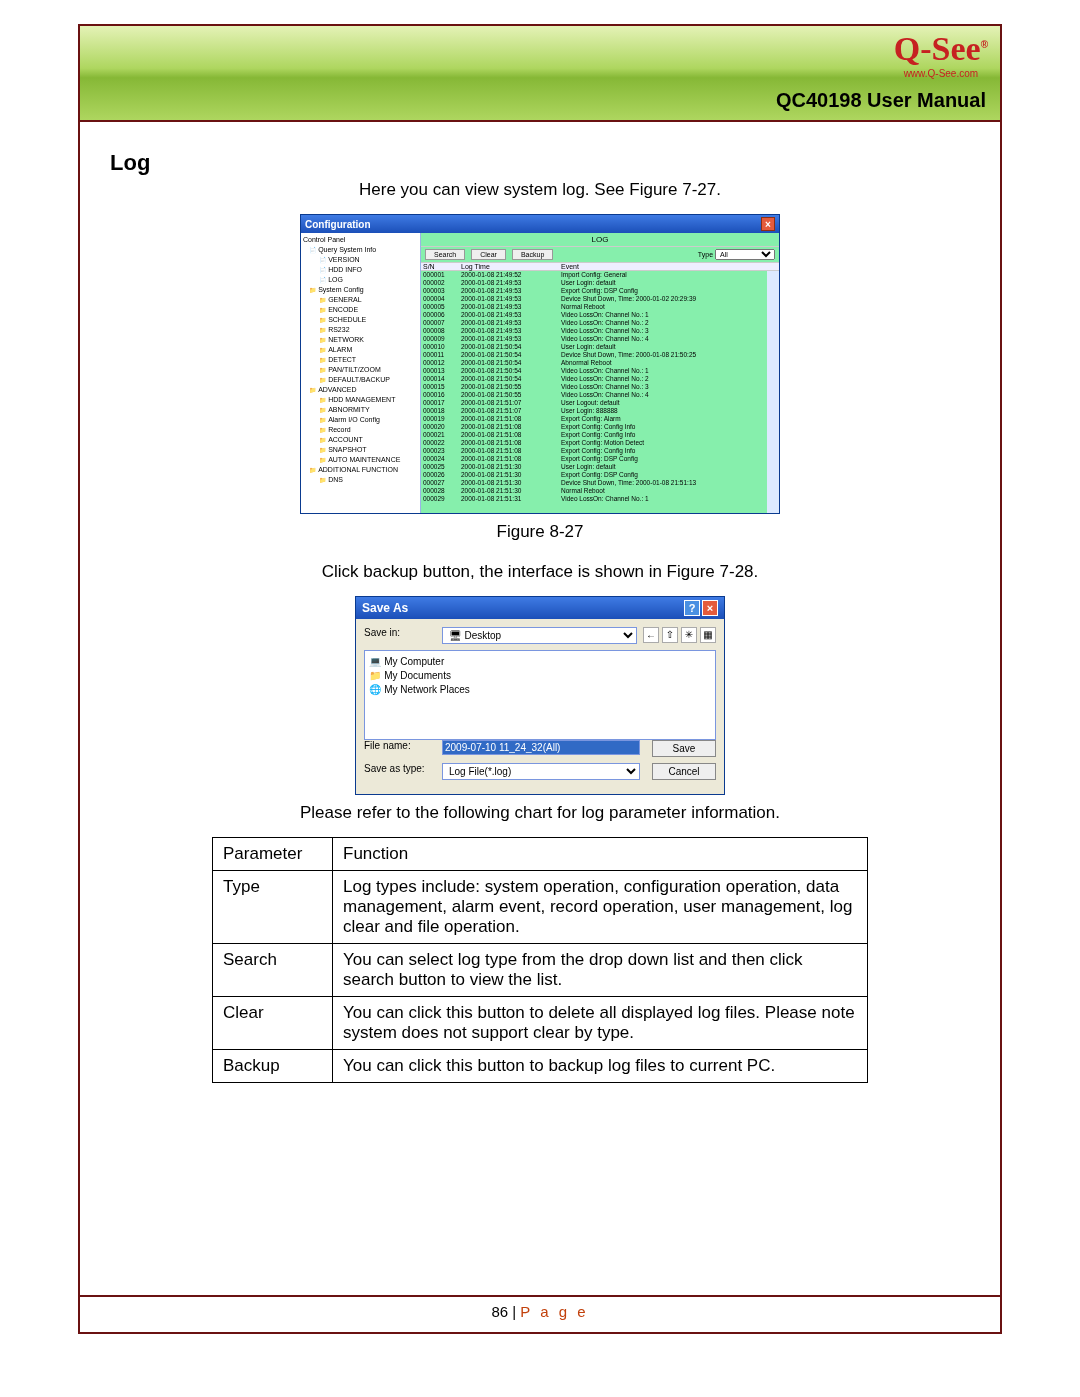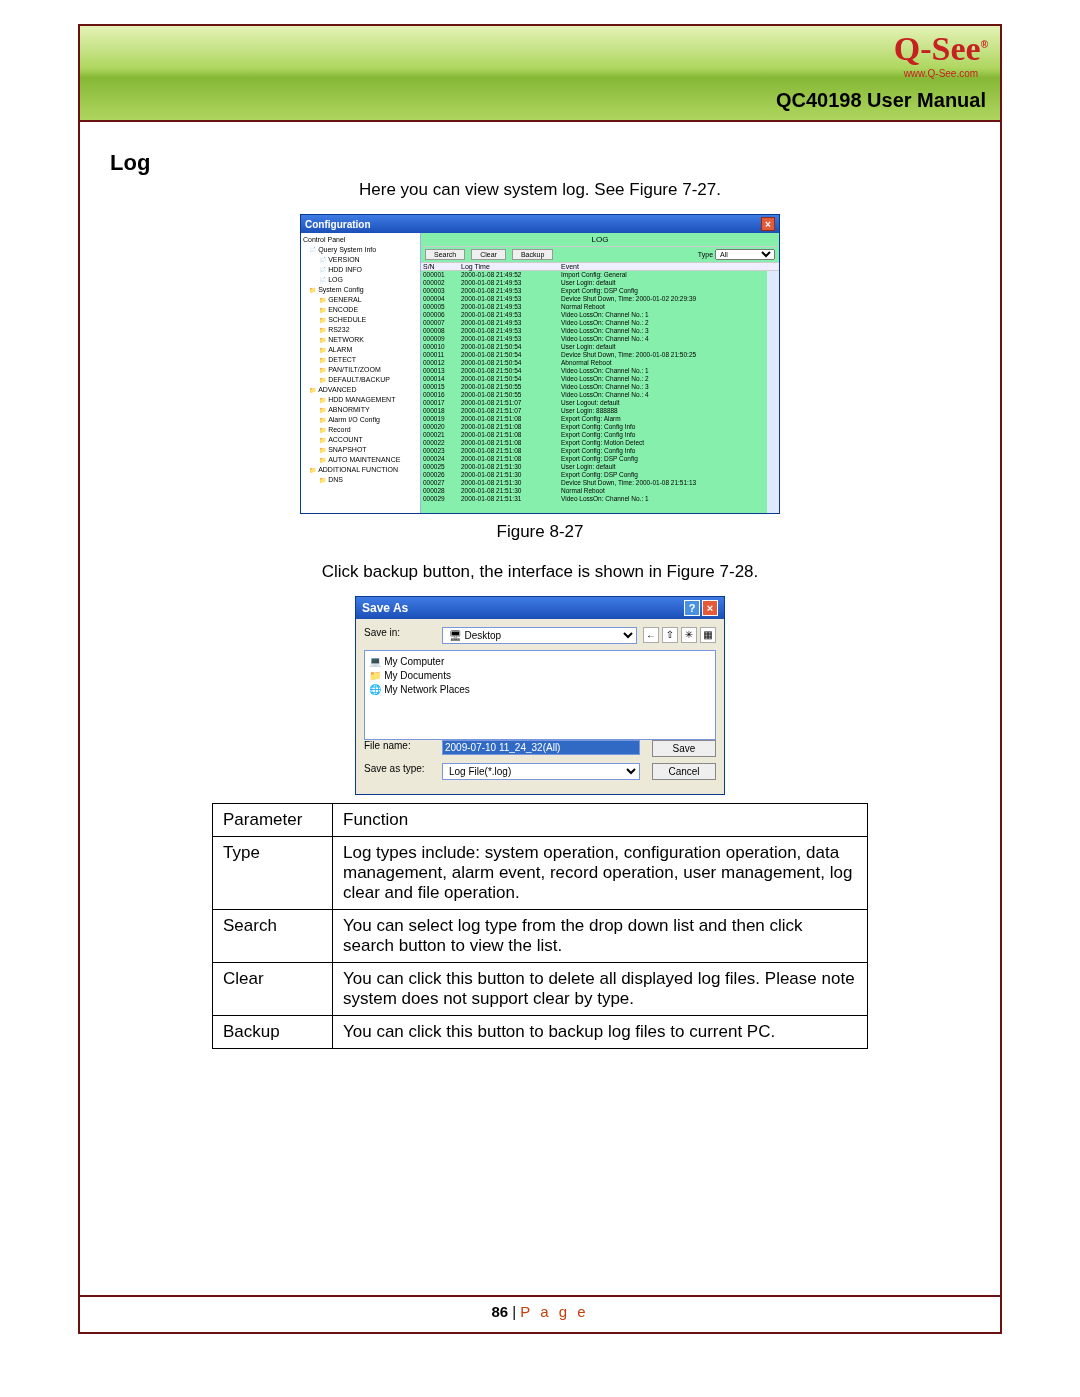--- a/index.html
+++ b/index.html
@@ -196,21 +196,21 @@
 
   .footer-bar {
     position:absolute;
     bottom:12px; left:0; right:0;
     border-top:2px solid #6a1111;
     text-align:center;
     padding-top:6px;
     font-size:15px;
   }
   .footer-bar .pg { color:#c2410c; letter-spacing:3px; }
-  .footer-bar .num { color:#000; font-weight:bold; letter-spacing:0; }
+  .footer-bar .num { color:#000; font-weight:normal; letter-spacing:0; }
 </style>
 </head>
 <body>
 
 <div class="page-border">
   <div class="header-bar">
     <div class="logo-block">
       <div class="logo-text"><span>Q-See</span><span class="reg">®</span></div>
       <div class="logo-sub">www.Q-See.com</div>
     </div>
@@ -460,20 +460,21 @@
           </div>
           <div class="save-row">
             <label>Save as type:</label>
             <div class="field"><select><option id="savetype-opt">Log File(*.log)</option></select></div>
             <div class="btn-col"><button>Cancel</button></div>
           </div>
         </div>
       </div>
     </div>
 
+    <div class="body-text">Please refer to the following chart for log parameter information.</div>
 
     <table class="param-table">
       <tbody>
           <tr>
         <th class="col1">Parameter</th>
         <th>Function</th>
       </tr>
       </tbody>
         <tbody id="param-rows">
           <tr>

